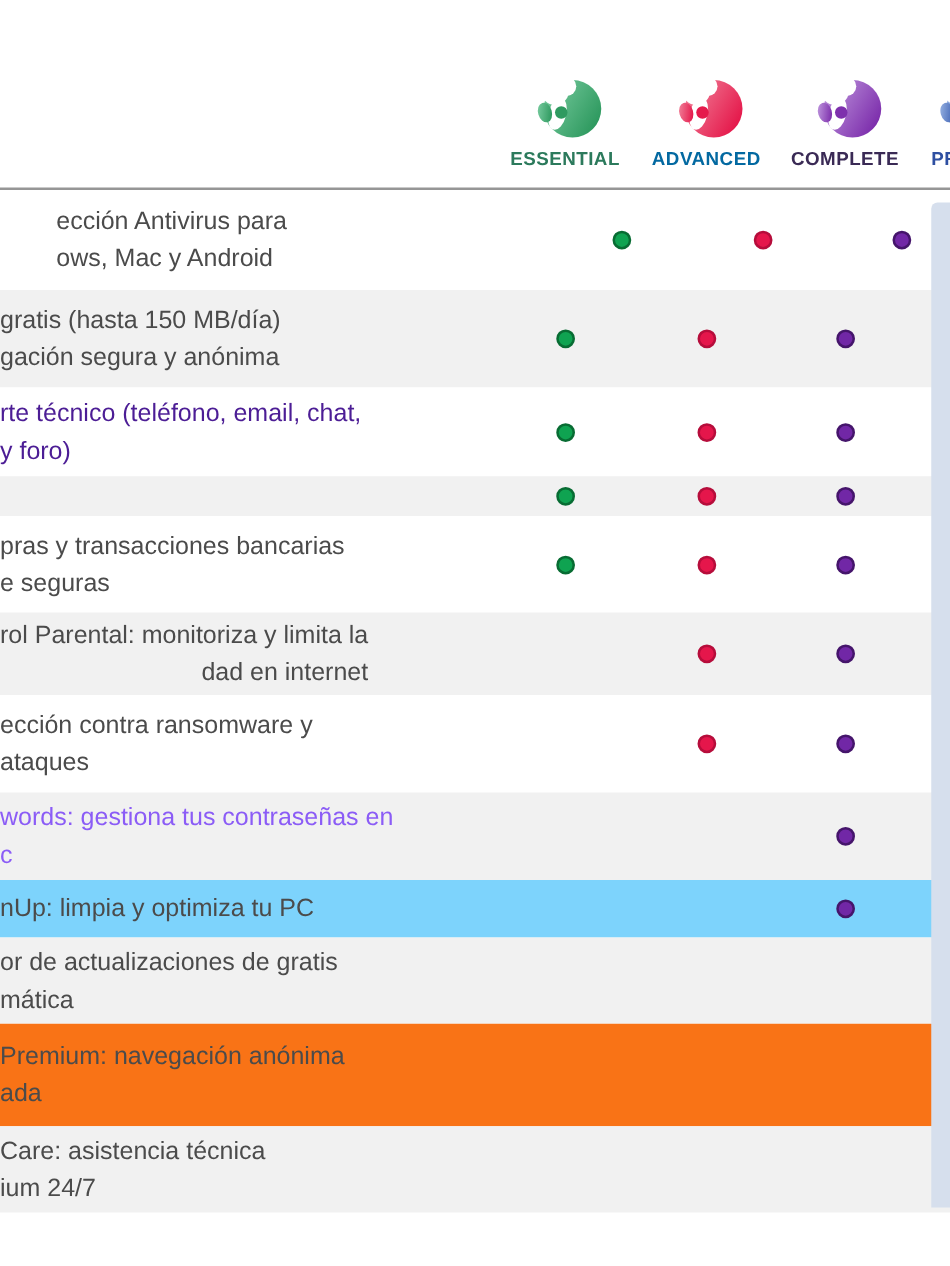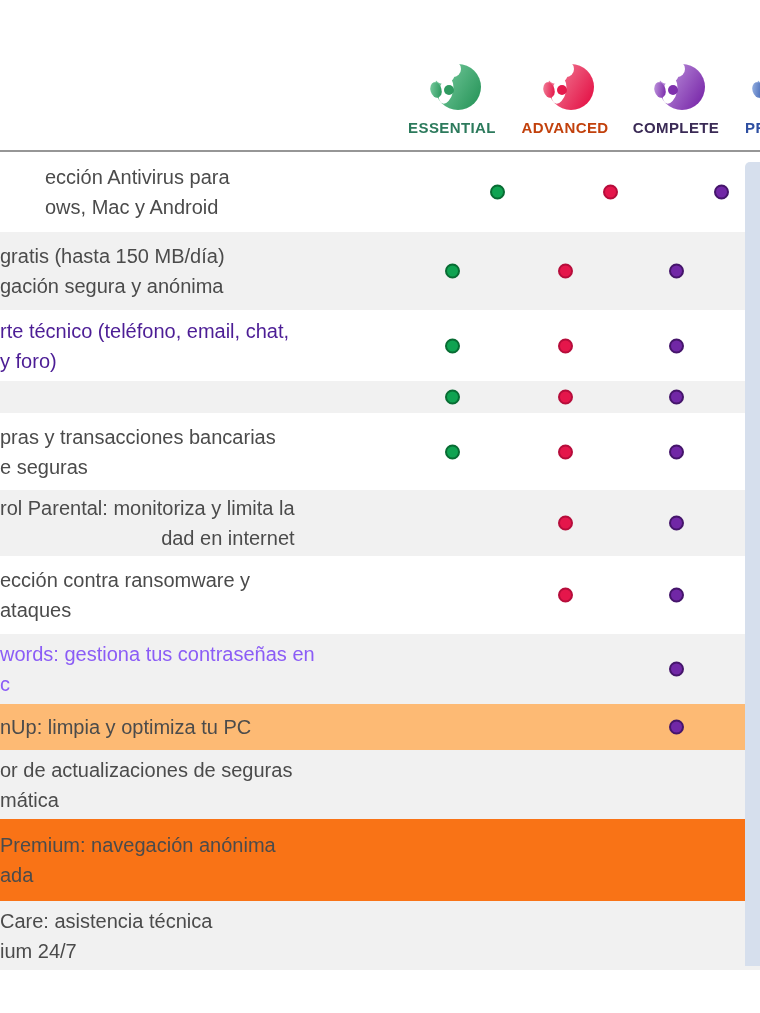--- a/index.html
+++ b/index.html
@@ -74,21 +74,21 @@
           <stop offset="1" stop-color="#E51A4C"></stop>
         </linearGradient>
       </defs>
       <circle cx="36" cy="25" r="23" fill="url(#lg1)"></circle>
       <circle cx="22" cy="11" r="11" fill="#fff"></circle>
       <circle cx="31" cy="7" r="8" fill="#fff"></circle>
       <ellipse cx="24" cy="29" rx="7" ry="13" fill="#fff" transform="rotate(14 24 29)"></ellipse>
       <circle cx="27" cy="28" r="5" fill="#E51A4C"></circle>
       <ellipse cx="14" cy="28" rx="5.5" ry="8" fill="url(#lg1)" transform="rotate(-16 14 28)"></ellipse>
     </svg>
-    <div class="plan-label" style="color: #c2410c;">ADVANCED</div>
+    <div class="plan-label" style="color: #0369a1;">ADVANCED</div>
   </div>
 
   <div class="plan-col c2">
     <svg class="logo" viewBox="0 0 60 52">
       <defs>
         <linearGradient id="lg2" x1="0" y1="0" x2="1" y2="0.6">
           <stop offset="0" stop-color="#C5A0E2"></stop>
           <stop offset="1" stop-color="#7E30AD"></stop>
         </linearGradient>
       </defs>
@@ -178,29 +178,29 @@
         <span class="dot" style="left: 557.5px; background: rgb(229, 22, 75); border-color: rgb(182, 13, 59);"></span>
         <span class="dot" style="left: 668.5px; background: rgb(113, 39, 166); border-color: rgb(69, 21, 107);"></span>
       </div>
       <div class="row" style="height: 70px; background: rgb(241, 241, 241);">
         <div class="feat" style="color: #8b5cf6;">
           <div class="line">words: gestiona tus contraseñas en</div>
           <div class="line">c</div>
         </div>
         <span class="dot" style="left: 668.5px; background: rgb(113, 39, 166); border-color: rgb(69, 21, 107);"></span>
       </div>
-      <div class="row" style="height: 46px; background: #fdba74;">
+      <div class="row" style="height: 46px; background: #7dd3fc;">
         <div class="feat" style="color: rgb(75, 75, 75);">
           <div class="line">nUp: limpia y optimiza tu PC</div>
         </div>
         <span class="dot" style="left: 668.5px; background: rgb(113, 39, 166); border-color: rgb(69, 21, 107);"></span>
       </div>
       <div class="row" style="height: 69px; background: rgb(241, 241, 241);">
         <div class="feat" style="color: rgb(75, 75, 75);">
-          <div class="line">or de actualizaciones de seguras</div>
+          <div class="line">or de actualizaciones de gratis</div>
           <div class="line">mática</div>
         </div>
       </div>
       <div class="row" style="height: 82px; background: #f97316;">
         <div class="feat" style="color: rgb(75, 75, 75);">
           <div class="line">Premium: navegación anónima</div>
           <div class="line">ada</div>
         </div>
       </div>
       <div class="row" style="height: 69px; background: rgb(241, 241, 241);">

